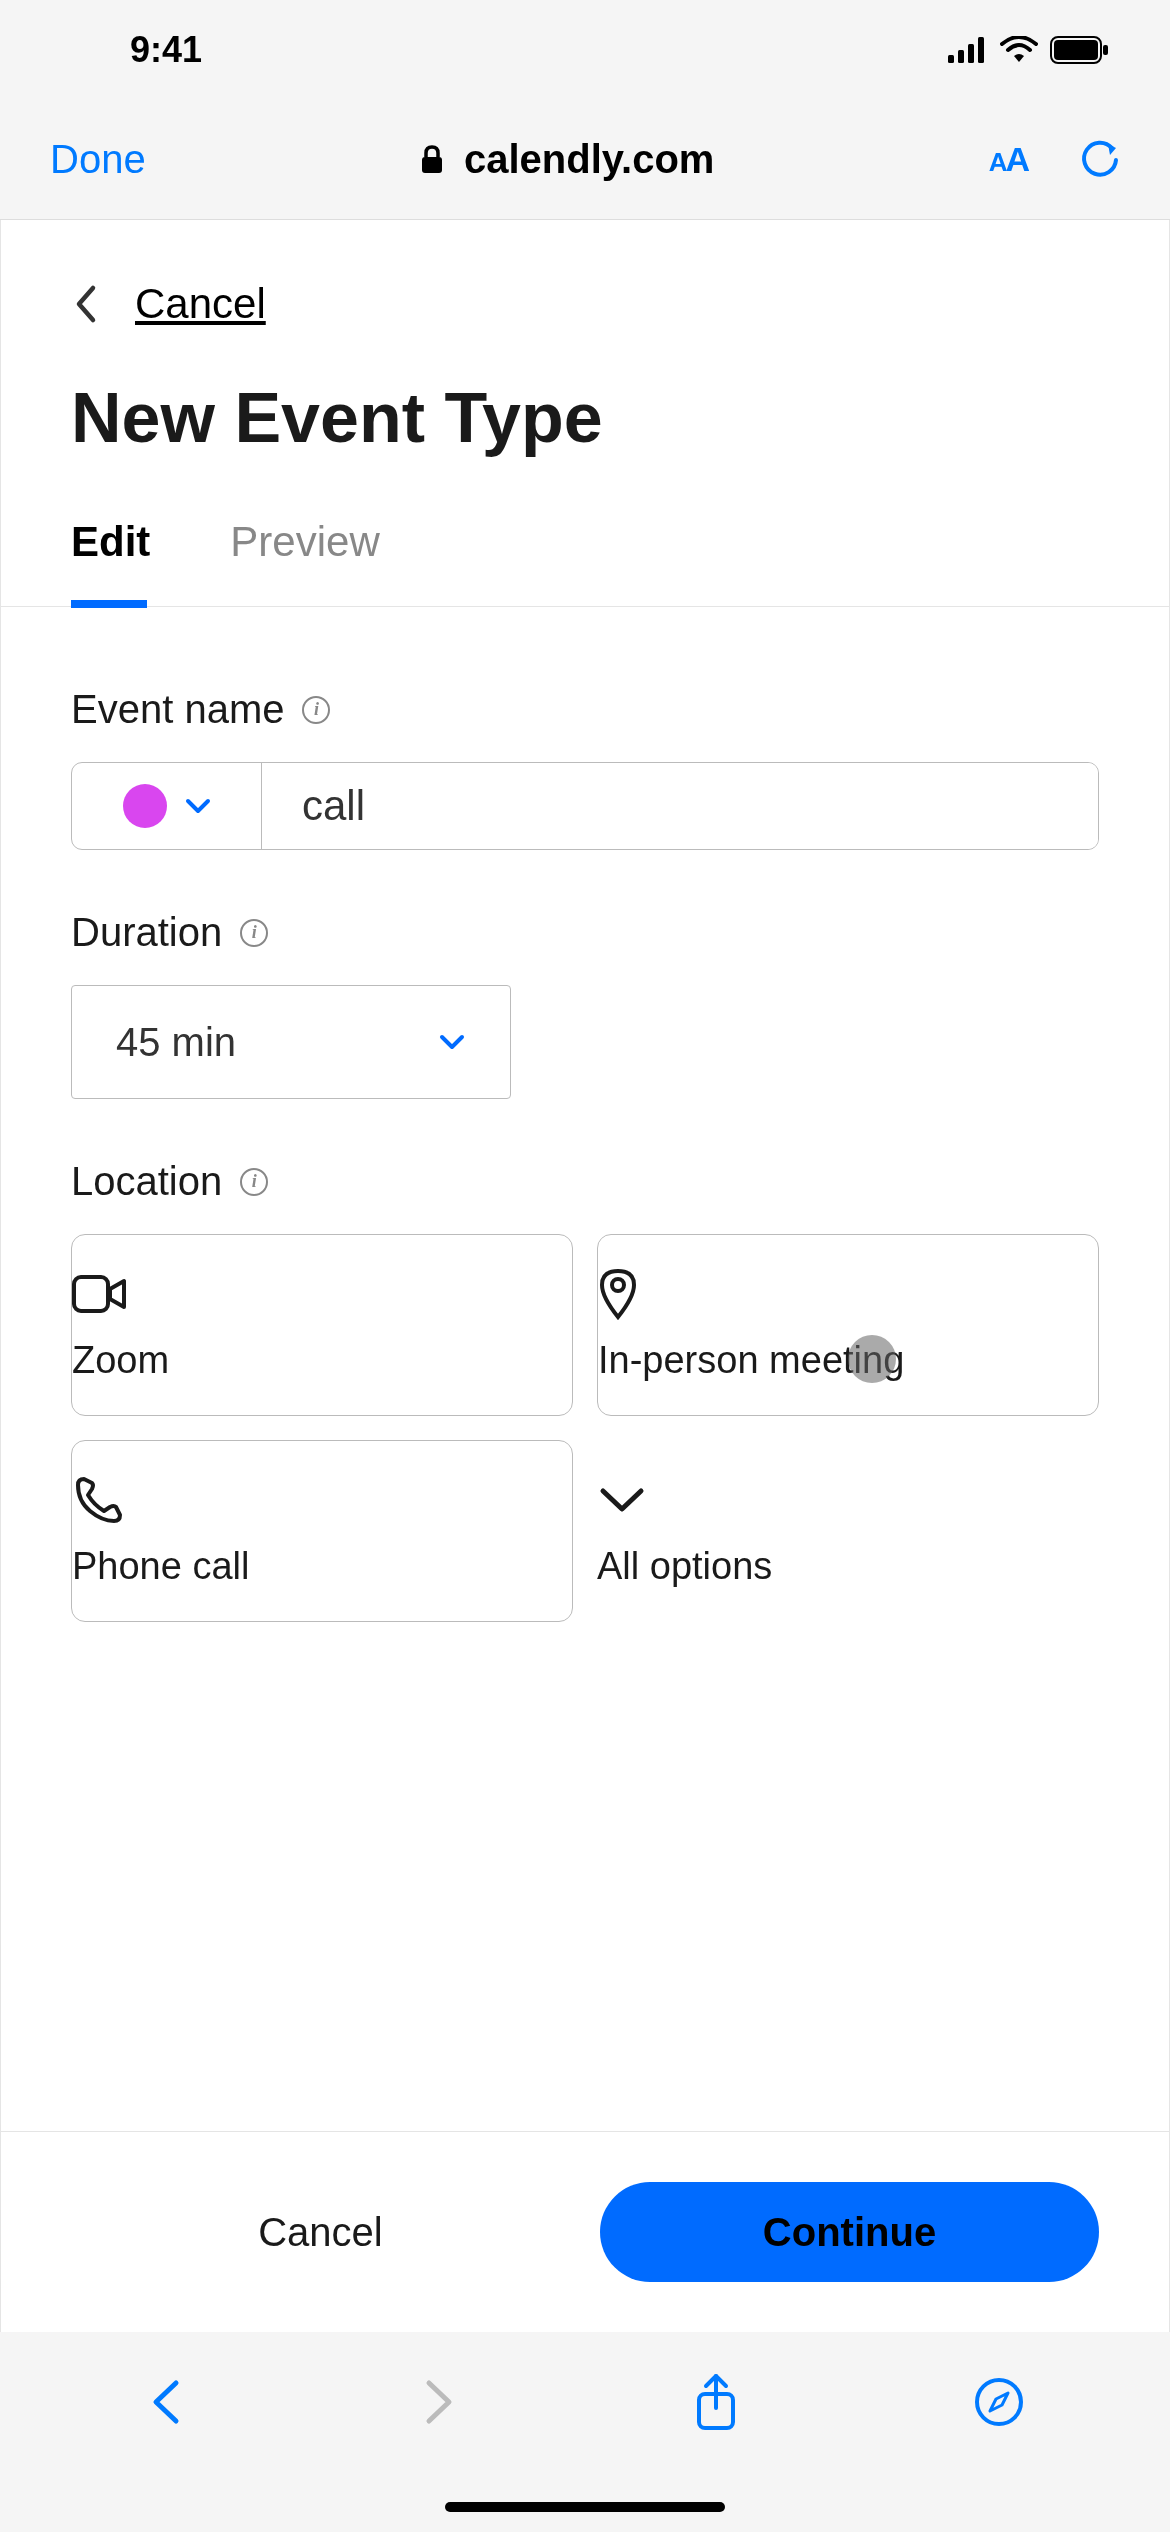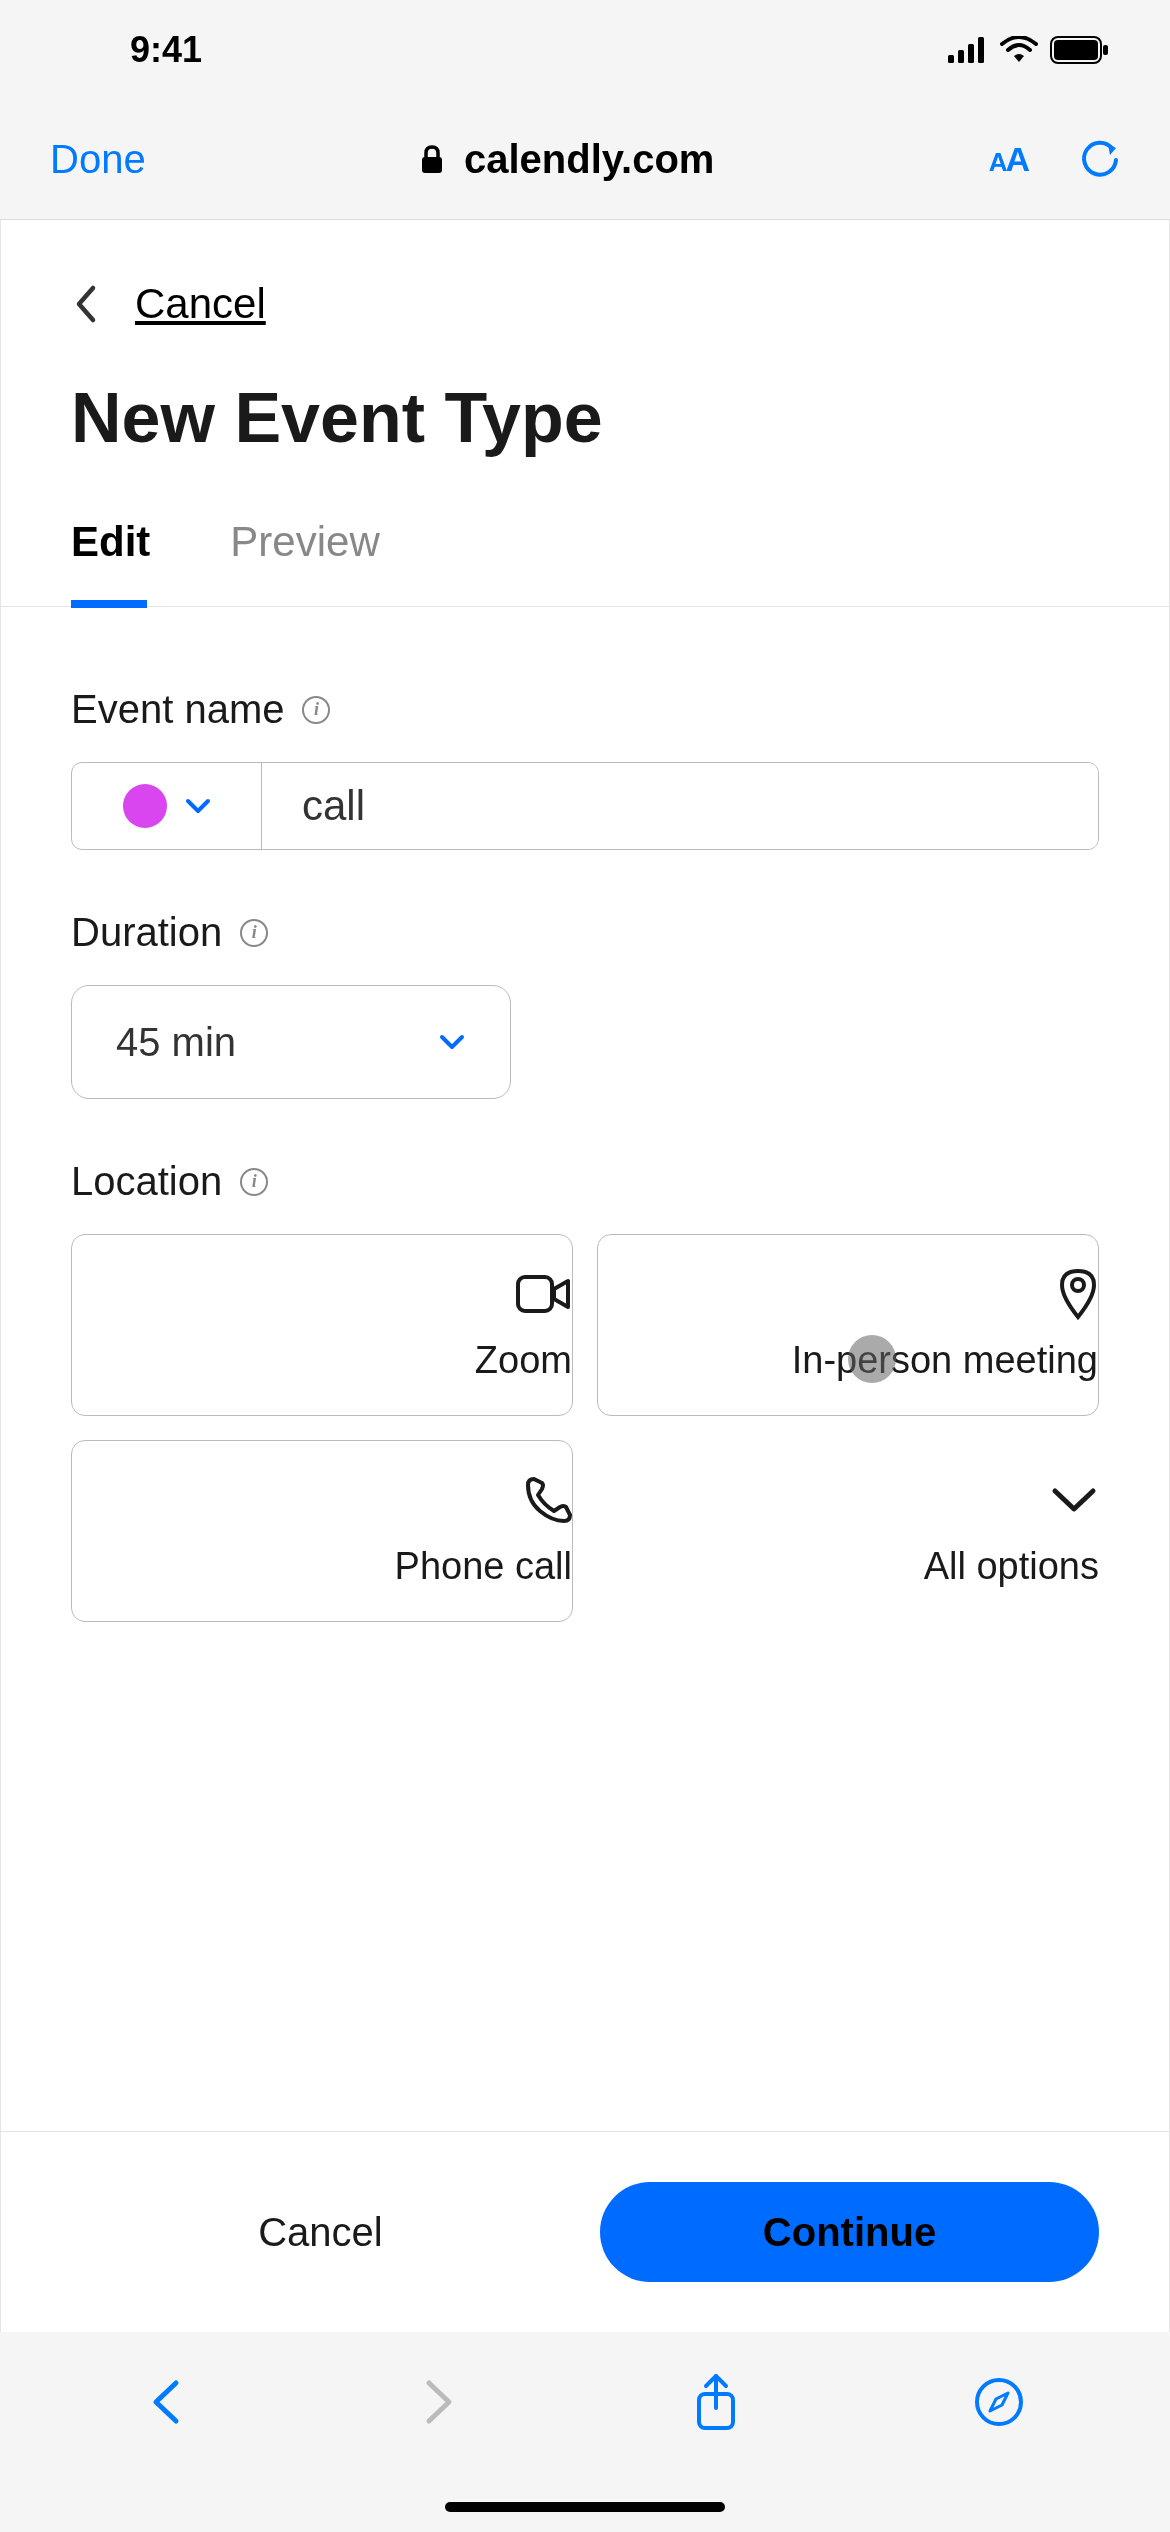--- a/index.html
+++ b/index.html
@@ -36,24 +36,24 @@
   .field-group { margin-bottom: 60px; }
   .field-label-row { display: flex; align-items: center; gap: 18px; margin-bottom: 30px; }
   .field-label { font-size: 40px; font-weight: 400; color: #1a1a1a; }
   .info-icon { width: 28px; height: 28px; border: 2px solid #888; border-radius: 50%; display: inline-flex; align-items: center; justify-content: center; font-size: 18px; color: #888; font-weight: 700; font-family: Georgia, serif; font-style: italic; }
 
   .name-row { display: flex; border: 1.5px solid #bbb; border-radius: 11px; overflow: hidden; height: 88px; }
   .color-picker { width: 190px; border-right: 1.5px solid #bbb; display: flex; align-items: center; justify-content: center; gap: 18px; }
   .color-dot { width: 44px; height: 44px; border-radius: 50%; background: #d946ef; }
   .name-input { flex: 1; border: none; font-size: 42px; padding: 0 40px; outline: none; color: #333; }
 
-  .duration-select { border: 1.5px solid #bbb; border-radius: 18px; height: 114px; width: 440px; display: flex; align-items: center; justify-content: space-between; padding: 0 44px; font-size: 40px; color: #333; }
+  .duration-select { border: 1.5px solid #bbb; border-radius: 4px; height: 114px; width: 440px; display: flex; align-items: center; justify-content: space-between; padding: 0 44px; font-size: 40px; color: #333; }
 
   .location-grid { display: grid; grid-template-columns: 1fr 1fr; gap: 24px; }
-  .location-card { border: 1.5px solid #bbb; border-radius: 14px; height: 182px; display: flex; flex-direction: column; align-items: flex-end; justify-content: center; gap: 20px; font-size: 38px; color: #1a1a1a; position: relative; }
+  .location-card { border: 1.5px solid #bbb; border-radius: 14px; height: 182px; display: flex; flex-direction: column; align-items: flex-start; justify-content: center; gap: 20px; font-size: 38px; color: #1a1a1a; position: relative; }
   .location-card.no-border { border: none; }
   .location-icon { height: 50px; display: flex; align-items: center; justify-content: center; }
 
   .touch-dot { position: absolute; width: 48px; height: 48px; background: rgba(100,100,100,0.55); border-radius: 50%; top: 100px; left: 250px; }
 
   
   .footer { border-top: 1px solid #e5e5e5; padding: 50px 70px; display: flex; gap: 30px; background: #fff; }
   .btn-cancel { flex: 1; height: 100px; background: #fff; border: none; font-size: 40px; color: #1a1a1a; border-radius: 50px; }
   .btn-continue { flex: 1; height: 100px; background: #006bff; border: none; font-size: 40px; font-weight: 600; color: #000000; border-radius: 50px; }
 

